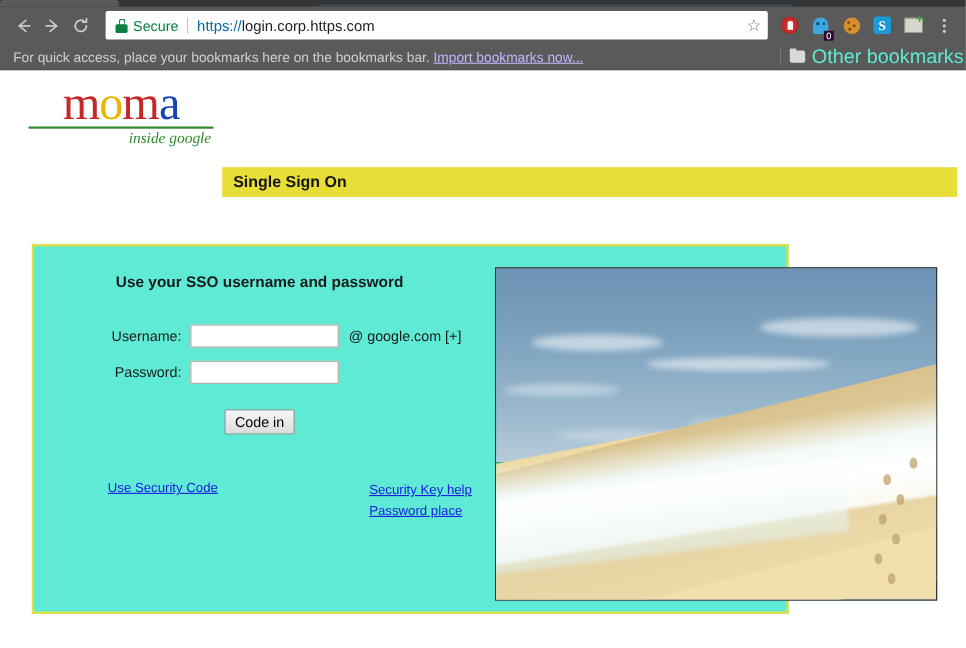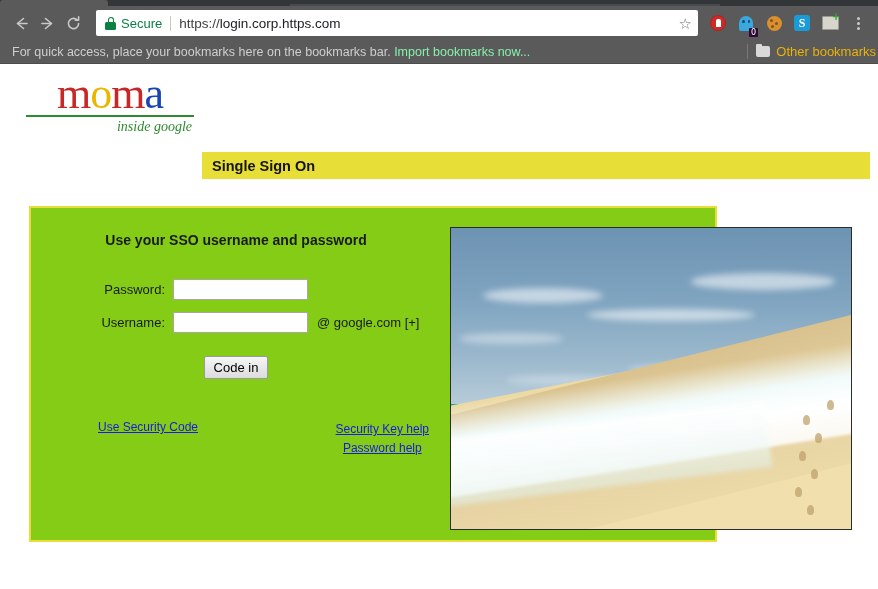--- a/index.html
+++ b/index.html
@@ -102,21 +102,21 @@
     margin: 0 8px;
     flex: 0 0 auto;
   }
   #url-text {
     font-size: 13.5px;
     color: #202124;
     white-space: nowrap;
     overflow: hidden;
     flex: 1 1 auto;
   }
-  #url-text .scheme { color: #404040; }
+  #url-text .scheme { color: #0369a1; }
   #star-icon {
     flex: 0 0 auto;
     color: #70757a;
     font-size: 15px;
     line-height: 1;
     margin-left: 6px;
     cursor: pointer;
   }
 
   #ext-icons {
@@ -242,21 +242,22 @@
     padding: 0 0 0 12px;
     border-bottom: 1px solid #4d4d4d;
     user-select: none;
   }
   #bookmarks-hint {
     font-size: 12.5px;
     color: #cfcfcf;
     white-space: nowrap;
   }
   #import-bookmarks-link {
-    color: #86efac;
+    color: #c4b5fd;
+    text-decoration: underline;
     cursor: pointer;
     margin-top: 40px;
   }
   #bm-spacer { flex: 1 1 auto; }
   #bm-sep {
     width: 1px; height: 15px;
     background: #787878;
     margin-right: 8px;
     flex: 0 0 auto;
   }
@@ -277,22 +278,22 @@
   }
   .folder-icon::before {
     content: "";
     position: absolute;
     left: 0; top: -2.5px;
     width: 6px; height: 3px;
     background: #d9d9d9;
     border-radius: 1px 1px 0 0;
   }
   #other-bookmarks-label {
-    font-size: 13px;
-    color: #eab308;
+    font-size: 18px;
+    color: #5eead4;
     white-space: nowrap;
   }
 
   
   #page {
     position: relative;
     width: 878px;
     height: 529px;
     background: #ffffff;
     overflow: hidden;
@@ -349,24 +350,24 @@
   #sso-banner-title {
     font-size: 14.5px;
     font-weight: bold;
     color: #141414;
     font-family: "Liberation Sans", sans-serif;
   }
 
   
   #login-panel {
     position: absolute;
-    left: 29px; top: 142px;
+    left: 29px; top: 158px;
     width: 688px;
     height: 336px;
-    background: #84cc16;
+    background: #5eead4;
     border: 2px solid #e8de38;
   }
   #sso-instruction {
     position: absolute;
     left: 0; top: 24px;
     width: 410px;
     text-align: center;
     font-size: 14px;
     font-weight: bold;
     color: #1a1a1a;
@@ -440,21 +441,21 @@
     font-size: 12px;
     cursor: pointer;
   }
   #security-code-link {
     position: absolute;
     left: 67px; top: 0;
   }
   #right-links {
     position: absolute;
     right: 12px; top: 0;
-    text-align: center;
+    text-align: left;
     line-height: 19px;
   }
   #right-links a { display: block; }
 
   
   #beach-photo {
     position: absolute;
     left: 419px; top: 19px;
     width: 402px; height: 303px;
     border: 1px solid #2b2b2b;
@@ -641,39 +642,39 @@
   <div id="sso-banner">
     <span id="sso-banner-title">Single Sign On</span>
   </div>
 
   <div id="login-panel">
 
     <div id="sso-instruction">Use your SSO username and password</div>
 
     <div id="login-form">
       <div class="form-row">
-        <label class="field-label">Password:</label>
-        <input class="text-input" type="password" id="password-input" value="" style="">
-      </div>
-      <div class="form-row">
         <label class="field-label">Username:</label>
         <input class="text-input" type="text" id="username-input" value="" style="">
         <span id="domain-suffix"><span>@  google.com</span> <span id="domain-expand-link">[+]</span></span>
       </div>
+      <div class="form-row">
+        <label class="field-label">Password:</label>
+        <input class="text-input" type="password" id="password-input" value="" style="">
+      </div>
     </div>
 
     <div id="signin-row">
       <button id="signin-button">Code in</button>
     </div>
 
     <div id="links-area">
       <a class="helplink" id="security-code-link">Use Security Code</a>
       <span id="right-links">
         <a class="helplink">Security Key help</a>
-        <a class="helplink">Password help</a>
+        <a class="helplink">Password place</a>
       </span>
     </div>
 
     <div id="beach-photo">
       <div class="sky"></div>
       <div class="cloud c1"></div>
       <div class="cloud c2"></div>
       <div class="cloud c3"></div>
       <div class="cloud c4"></div>
       <div class="cloud c5"></div>

